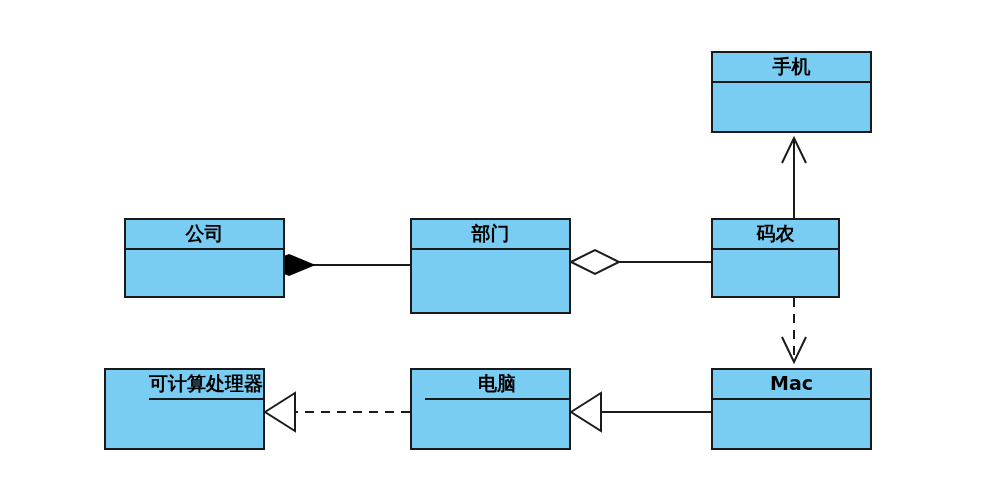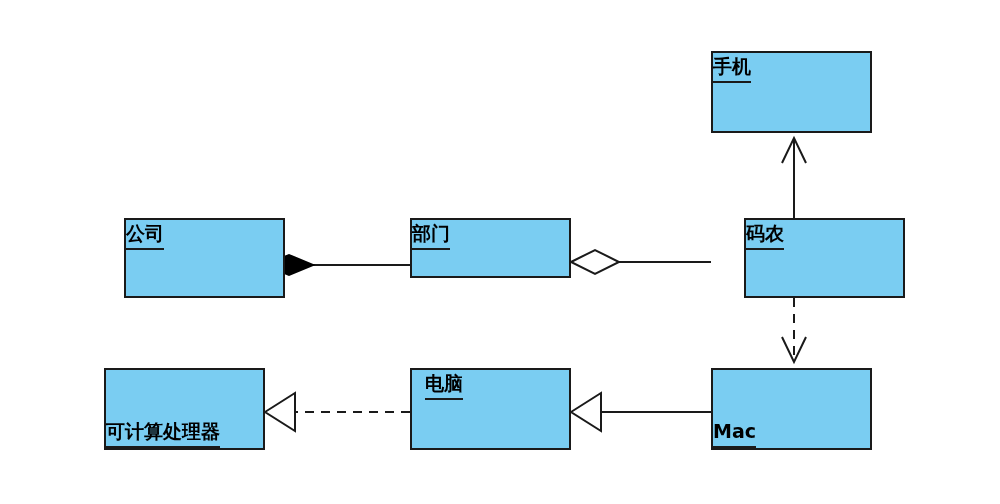--- a/index.html
+++ b/index.html
@@ -24,20 +24,21 @@
     width: 1000px;
     height: 504px;
     pointer-events: none;
   }
   .uml-class {
     position: absolute;
     box-sizing: border-box;
     background: #7ACDF2;
     border: 2px solid #1a1a1a;
     display: flex;
+    flex-direction: column;
     z-index: 3;
   }
   .uml-title {
     box-sizing: border-box;
     height: 30px;
     line-height: 27px;
     text-align: center;
     font-size: 19px;
     font-weight: bold;
     color: #000000;
@@ -91,38 +92,38 @@
   <div class="uml-class" style="left: 711px; top: 51px; width: 161px; height: 82px;">
     <div class="uml-title">手机</div>
     <div class="uml-attrs"></div>
   </div>
 
   <div class="uml-class" style="left: 104px; top: 218px; width: 161px; height: 80px; margin-left: 20px;">
     <div class="uml-title">公司</div>
     <div class="uml-attrs"></div>
   </div>
 
-  <div class="uml-class" style="left: 410px; top: 218px; width: 161px; height: 60px;">
+  <div class="uml-class" style="left: 410px; top: 218px; width: 161px; height: 96px;">
     <div class="uml-title">部门</div>
     <div class="uml-attrs"></div>
   </div>
 
-  <div class="uml-class" style="left: 744px; top: 218px; width: 161px; height: 80px;">
+  <div class="uml-class" style="left: 711px; top: 218px; width: 129px; height: 80px;">
     <div class="uml-title">码农</div>
     <div class="uml-attrs"></div>
   </div>
 
   <div class="uml-class" style="left: 104px; top: 368px; width: 161px; height: 82px; align-items: flex-end;">
     <div class="uml-title">可计算处理器</div>
     <div class="uml-attrs"></div>
   </div>
 
   <div class="uml-class" style="left: 410px; top: 368px; width: 161px; height: 82px; padding-left: 13px;">
     <div class="uml-title">电脑</div>
     <div class="uml-attrs"></div>
   </div>
 
-  <div class="uml-class" style="left: 711px; top: 368px; width: 161px; height: 82px; align-items: flex-end;">
+  <div class="uml-class" style="left: 711px; top: 368px; width: 161px; height: 82px;">
     <div class="uml-title">Mac</div>
     <div class="uml-attrs"></div>
   </div>
 
 </div>
 
 </body></html>

